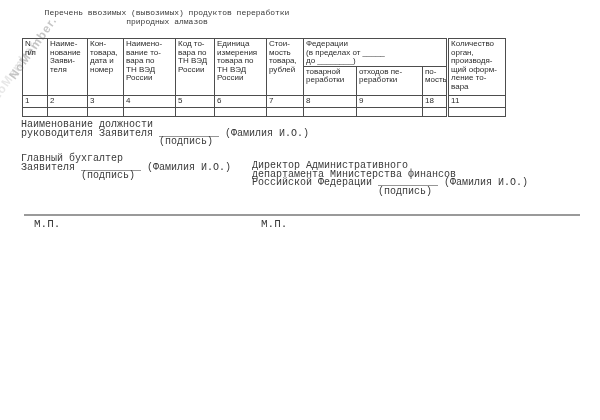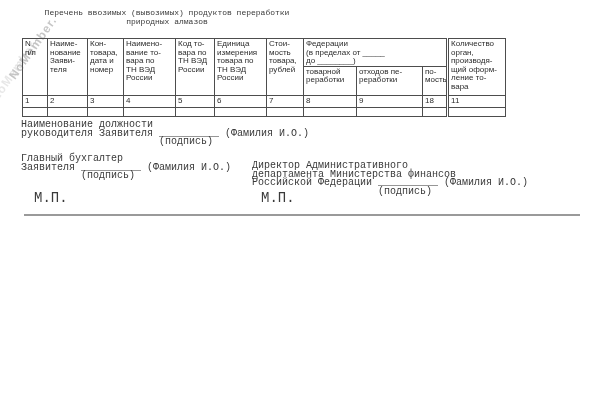--- a/index.html
+++ b/index.html
@@ -69,22 +69,23 @@
     font-family: "Liberation Mono", "DejaVu Sans Mono", monospace;
     font-size: 10px;
     color: #3a3a3a;
     white-space: pre;
   }
   .sig-left  { left: 21px;  top: 121px; line-height: 8.5px; }
   .sig-right { left: 252px; top: 140px; line-height: 8.7px; margin-top: 22px; }
   .stamp {
     position: absolute;
     font-family: "Liberation Mono", "DejaVu Sans Mono", monospace;
-    font-size: 14px;
+    font-size: 11px;
     color: #3a3a3a;
+    margin-top: 28px;
   }
   .stamp-left  { left: 34px;  top: 190px; }
   .stamp-right { left: 261px; top: 190px; }
   
   .divider {
     position: absolute;
     left: 24px; top: 214px;
     width: 556px; height: 2px;
     background: #9a9a9a;
   }

